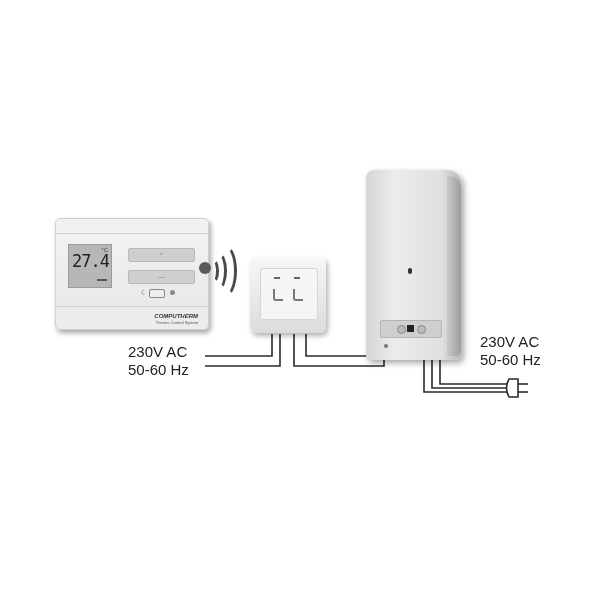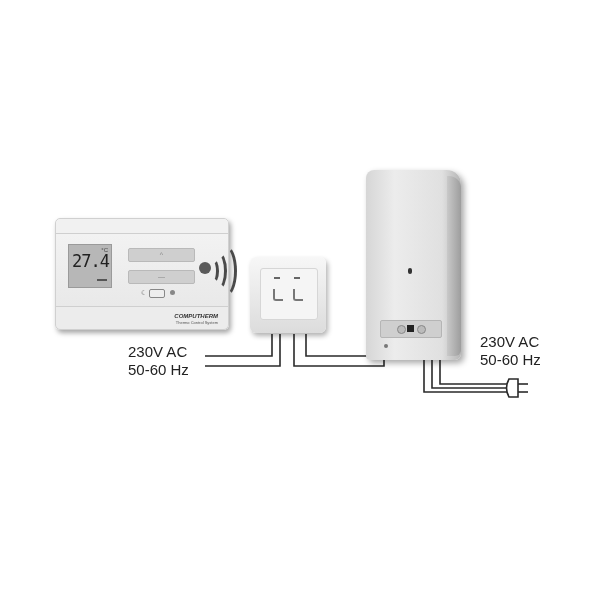--- a/index.html
+++ b/index.html
@@ -1,19 +1,19 @@
 <!DOCTYPE html>
 <html><head>
 <meta charset="utf-8">
 <style>
   html, body { margin:0; padding:0; background:#ffffff; }
   body { width:603px; height:603px; position:relative; overflow:hidden; font-family:"Liberation Sans", sans-serif; }
   .abs { position:absolute; }
   
-  .thermo { left:55px; top:218px; width:152px; height:110px; background:linear-gradient(180deg,#f4f4f4,#e6e6e6); border-radius:5px; box-shadow:2px 3px 5px rgba(0,0,0,0.35); border:1px solid #d0d0d0;padding-left:20px; }
+  .thermo { left:55px; top:218px; width:152px; height:110px; background:linear-gradient(180deg,#f4f4f4,#e6e6e6); border-radius:5px; box-shadow:2px 3px 5px rgba(0,0,0,0.35); border:1px solid #d0d0d0; }
   .thermo .topband { position:absolute; left:0; right:0; top:0; height:14px; border-bottom:1px solid #cfcfcf; border-radius:5px 5px 0 0; background:#f1f1f1; }
   .thermo .botband { position:absolute; left:0; right:0; bottom:0; height:22px; border-top:1px solid #cfcfcf; background:#ececec; border-radius:0 0 5px 5px; }
   .lcd { position:absolute; left:12px; top:25px; width:42px; height:42px; background:#b7b7b7; border:1px solid #9a9a9a; }
   .lcd .val { position:absolute; left:3px; top:6px; font-family:"DejaVu Sans Mono", monospace; font-size:17px; color:#222; letter-spacing:-1px; }
   .lcd .unit { position:absolute; right:3px; top:2px; font-size:6px; color:#444; }
   .lcd .bar { position:absolute; right:4px; bottom:6px; width:10px; height:2px; background:#555; }
   .tbtn { position:absolute; left:72px; width:65px; height:12px; background:#cfcfcf; border:1px solid #b9b9b9; border-radius:2px; font-size:7px; color:#888; text-align:center; line-height:12px; }
   .slider { position:absolute; left:93px; top:70px; width:14px; height:7px; border:1px solid #888; border-radius:2px; background:#eee; }
   .sl-l { position:absolute; left:85px; top:70px; font-size:7px; color:#666; }
   .sl-r { position:absolute; left:114px; top:71px; width:5px; height:5px; border-radius:50%; background:#888; }

